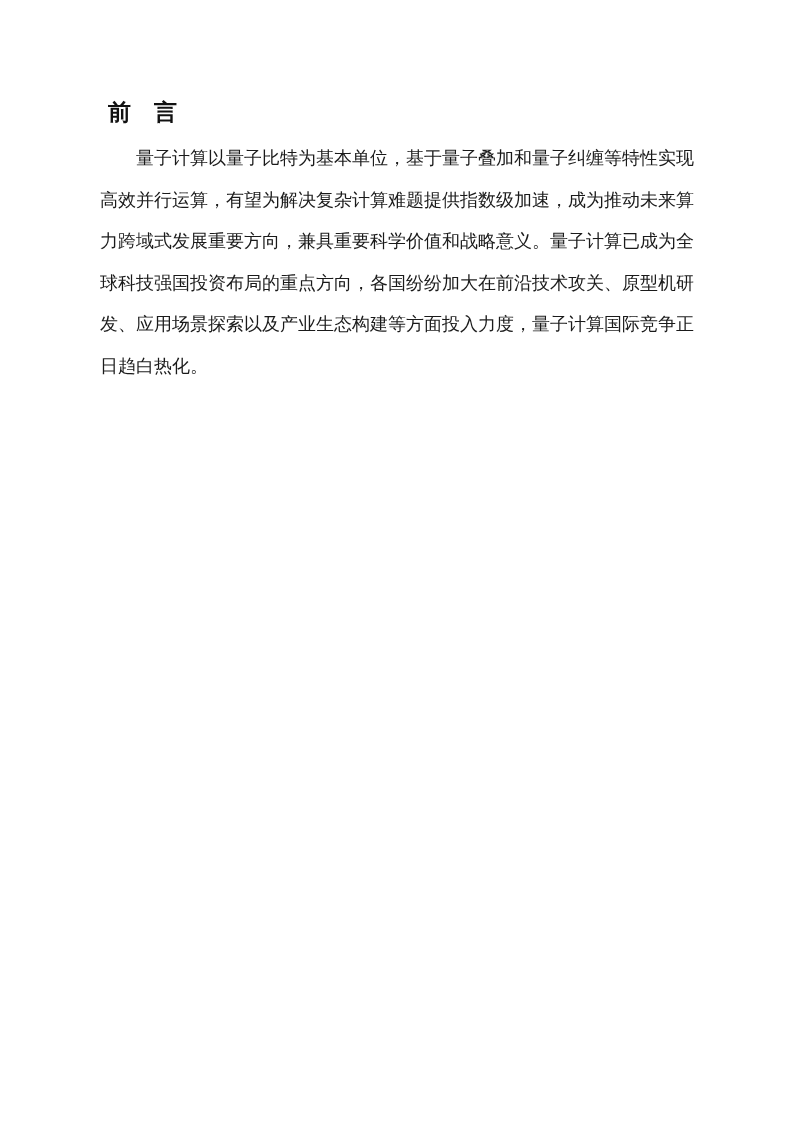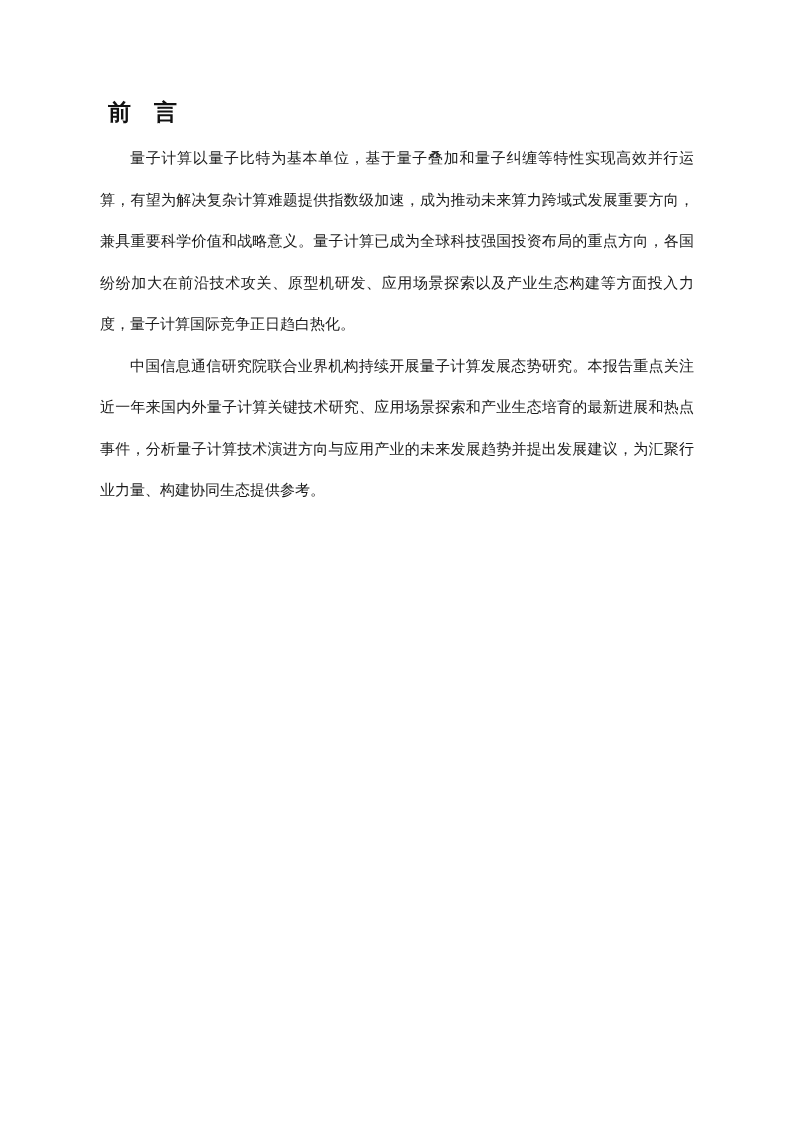--- a/index.html
+++ b/index.html
@@ -28,35 +28,34 @@
     letter-spacing: 2px;
     word-spacing: 0.55em;
     color: #111111;
     white-space: pre;
   }
   .doc-body {
     position: absolute;
     top: 138px;
     left: 100px;
     width: 594px;
-    font-size: 15px;
+    font-size: 18px;
     line-height: 41.5px;
     color: #1a1a1a;
     text-align: justify;
     text-justify: inter-character;
   }
   .doc-body p {
     margin: 0;
     padding: 0;
     text-indent: 2em;
   }
 </style>
 </head>
 <body>
 
 <div class="page">
   <h1 class="doc-title">前 言</h1>
 
   <div class="doc-body">
     <p>量子计算以量子比特为基本单位，基于量子叠加和量子纠缠等特性实现高效并行运算，有望为解决复杂计算难题提供指数级加速，成为推动未来算力跨域式发展重要方向，兼具重要科学价值和战略意义。量子计算已成为全球科技强国投资布局的重点方向，各国纷纷加大在前沿技术攻关、原型机研发、应用场景探索以及产业生态构建等方面投入力度，量子计算国际竞争正日趋白热化。</p>
-    <p>中国信息通信研究院联合业界机构持续开展量子计算发展态势研究。本报告重点关注近一年来国内外量子计算关键技术研究、应用场景探索和产业生态培育的最新进展和热点事件，分析量子计算技术演进方向与应用产业的未来发展趋势并提出发展建议，为汇聚行业力量、构建协同生态提供参考。</p>
   </div>
 </div>
 
 </body></html>

